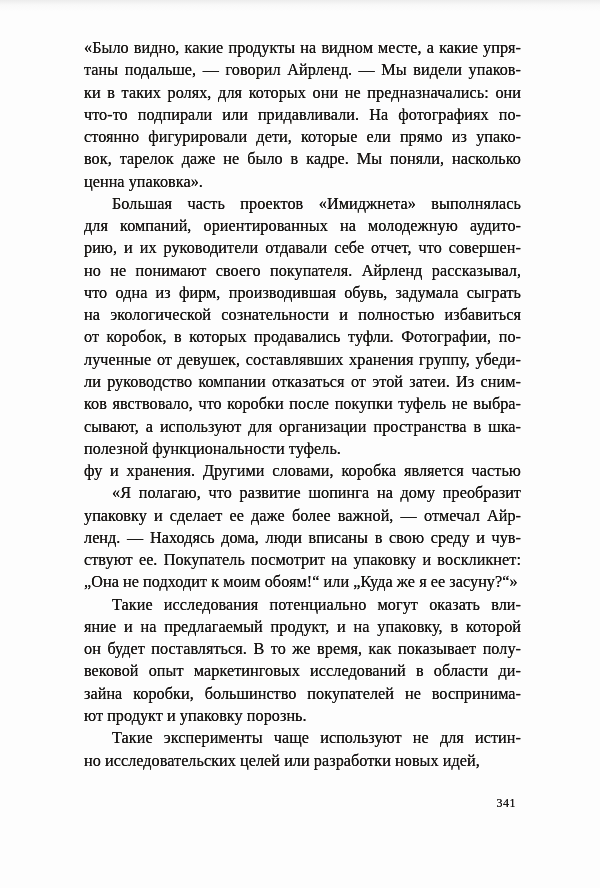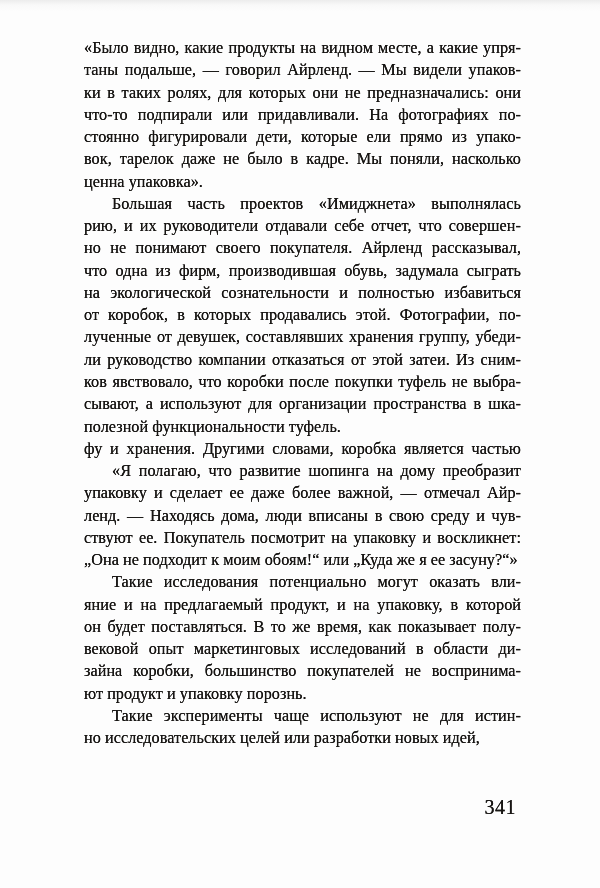--- a/index.html
+++ b/index.html
@@ -44,46 +44,47 @@
   }
   .line.first-indent {
     text-indent: 28px;
   }
   .page-number {
     position: absolute;
     left: 84px;
     top: 796px;
     width: 432px;
     text-align: right;
-    font-size: 20px;
+    font-size: 12px;
     letter-spacing: 0.5px;
     text-shadow: 0 0 0.4px currentColor;
   }
 </style>
 </head>
 <body>
 
 <div class="page">
   <div class="text-block" id="text-block">
       <div class="paragraph">
         <div class="line">«Было видно, какие продукты на видном месте, а какие упря-</div>
         <div class="line">таны подальше, — говорил Айрленд. — Мы видели упаков-</div>
         <div class="line">ки в таких ролях, для которых они не предназначались: они</div>
         <div class="line">что-то подпирали или придавливали. На фотографиях по-</div>
         <div class="line">стоянно фигурировали дети, которые ели прямо из упако-</div>
         <div class="line">вок, тарелок даже не было в кадре. Мы поняли, насколько</div>
         <div class="line last">ценна упаковка».</div>
       </div>
       <div class="paragraph">
         <div class="line first-indent">Большая часть проектов «Имиджнета» выполнялась</div>
+        <div class="line">для компаний, ориентированных на молодежную аудито-</div>
         <div class="line">рию, и их руководители отдавали себе отчет, что совершен-</div>
         <div class="line">но не понимают своего покупателя. Айрленд рассказывал,</div>
         <div class="line">что одна из фирм, производившая обувь, задумала сыграть</div>
         <div class="line">на экологической сознательности и полностью избавиться</div>
-        <div class="line">от коробок, в которых продавались этой. Фотографии, по-</div>
+        <div class="line">от коробок, в которых продавались туфли. Фотографии, по-</div>
         <div class="line">лученные от девушек, составлявших хранения группу, убеди-</div>
         <div class="line">ли руководство компании отказаться от этой затеи. Из сним-</div>
         <div class="line">ков явствовало, что коробки после покупки туфель не выбра-</div>
         <div class="line">сывают, а используют для организации пространства в шка-</div>
         <div class="line last">полезной функциональности туфель.</div>
         <div class="line">фу и хранения. Другими словами, коробка является частью</div>
       </div>
       <div class="paragraph">
         <div class="line first-indent">«Я полагаю, что развитие шопинга на дому преобразит</div>
         <div class="line">упаковку и сделает ее даже более важной, — отмечал Айр-</div>

